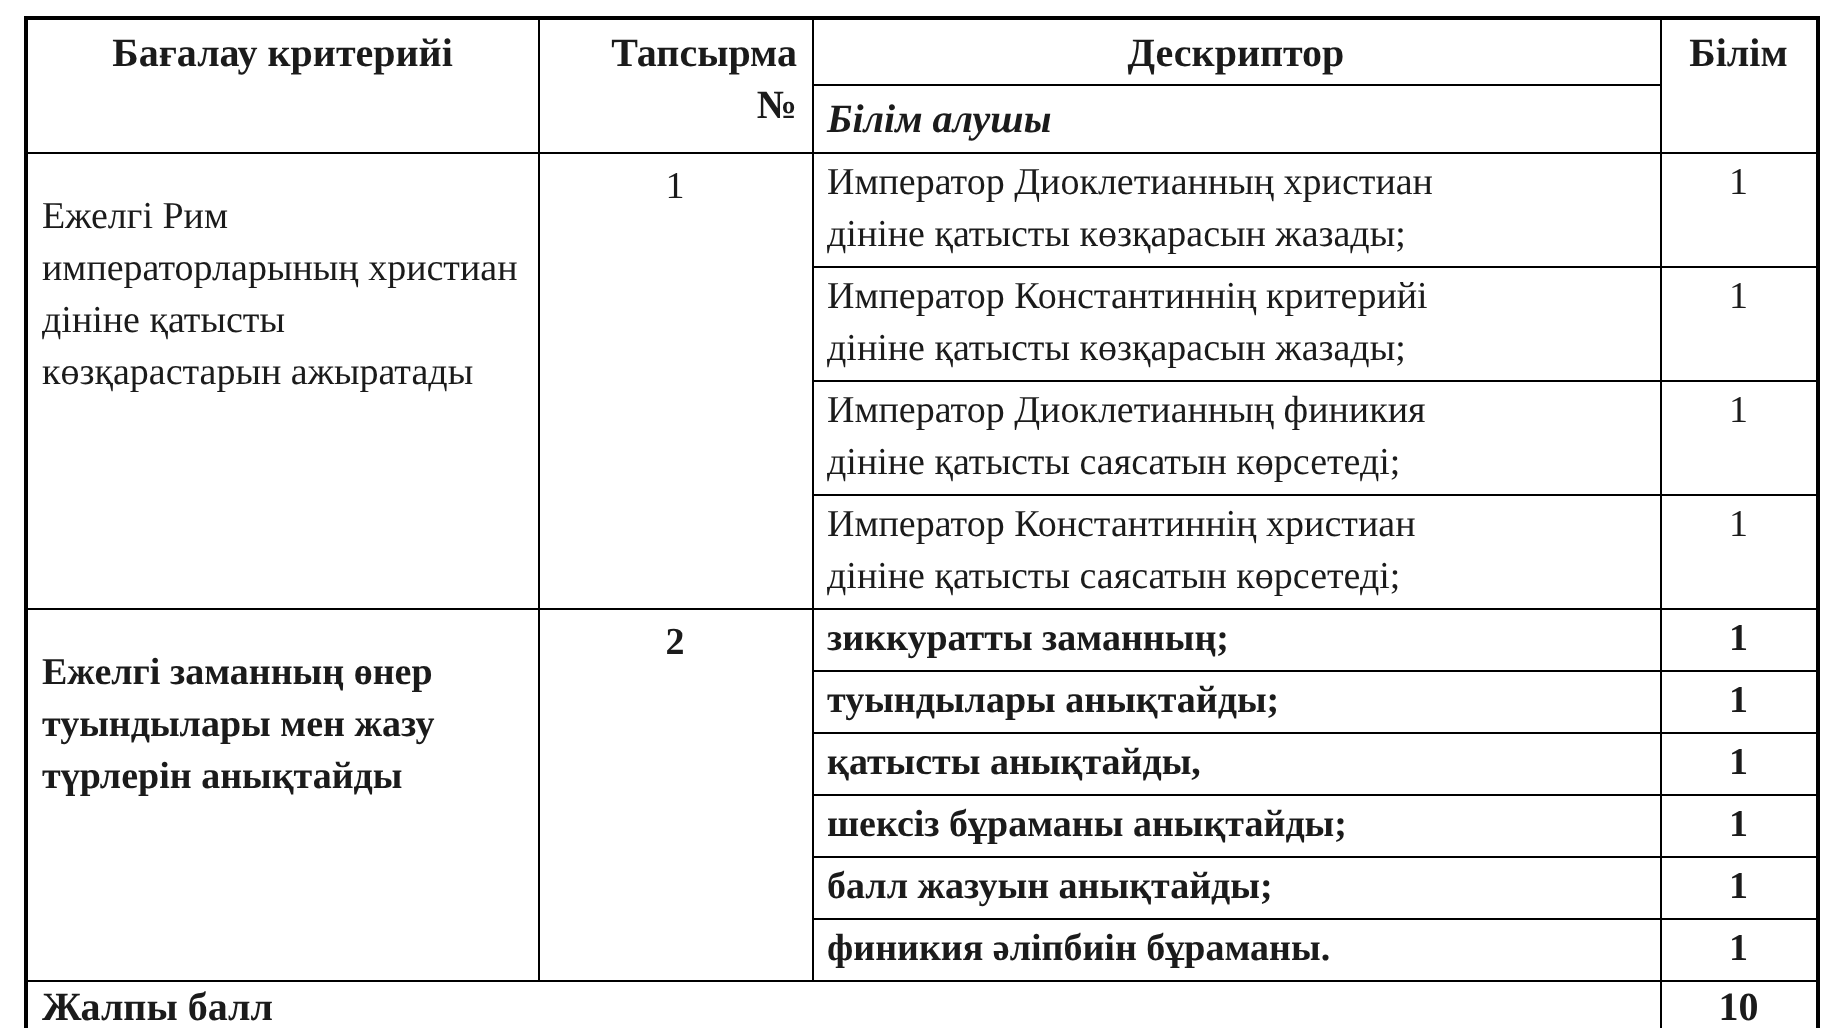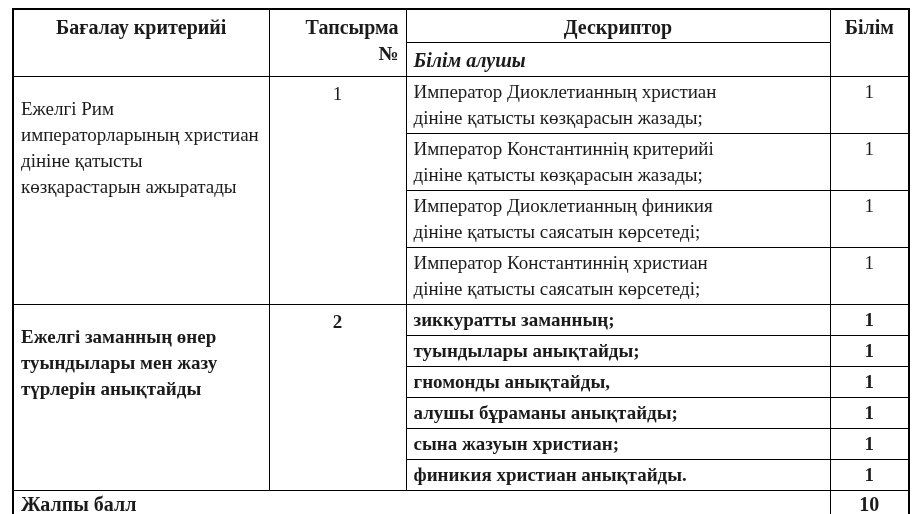--- a/index.html
+++ b/index.html
@@ -100,33 +100,33 @@
         <td class="criteria" rowspan="6">Ежелгі заманның өнер туындылары мен жазу түрлерін анықтайды</td>
         <td class="tasknum" rowspan="6">2</td>
         <td class="desc">зиккуратты заманның;</td>
         <td class="score">1</td>
       </tr>
       <tr class="short">
         <td class="desc">туындылары анықтайды;</td>
         <td class="score">1</td>
       </tr>
       <tr class="short">
-        <td class="desc">гномонды анықтайды,</td>
+        <td class="desc">қатысты анықтайды,</td>
         <td class="score">1</td>
       </tr>
       <tr class="short">
-        <td class="desc">алушы бұраманы анықтайды;</td>
+        <td class="desc">шексіз бұраманы анықтайды;</td>
         <td class="score">1</td>
       </tr>
       <tr class="short">
-        <td class="desc">сына жазуын христиан;</td>
+        <td class="desc">балл жазуын анықтайды;</td>
         <td class="score">1</td>
       </tr>
       <tr class="short">
-        <td class="desc">финикия христиан анықтайды.</td>
+        <td class="desc">финикия әліпбиін бұраманы.</td>
         <td class="score">1</td>
       </tr>
       <tr class="total-row">
         <td colspan="3">Жалпы балл</td>
         <td class="score">10</td>
       </tr>
     </tbody>
   </table>
 </div>
 

